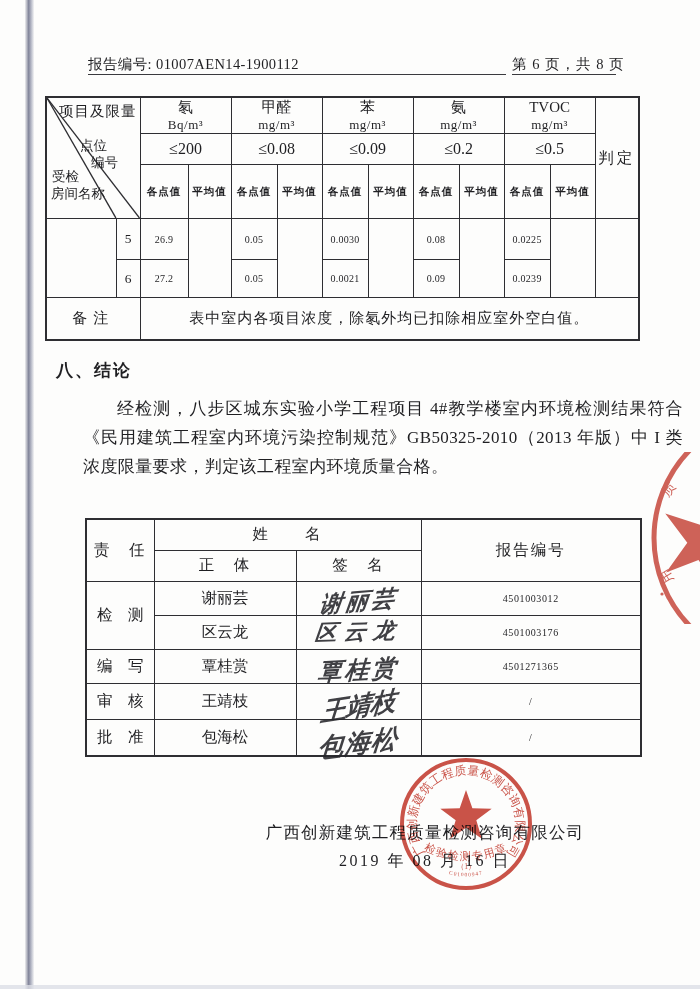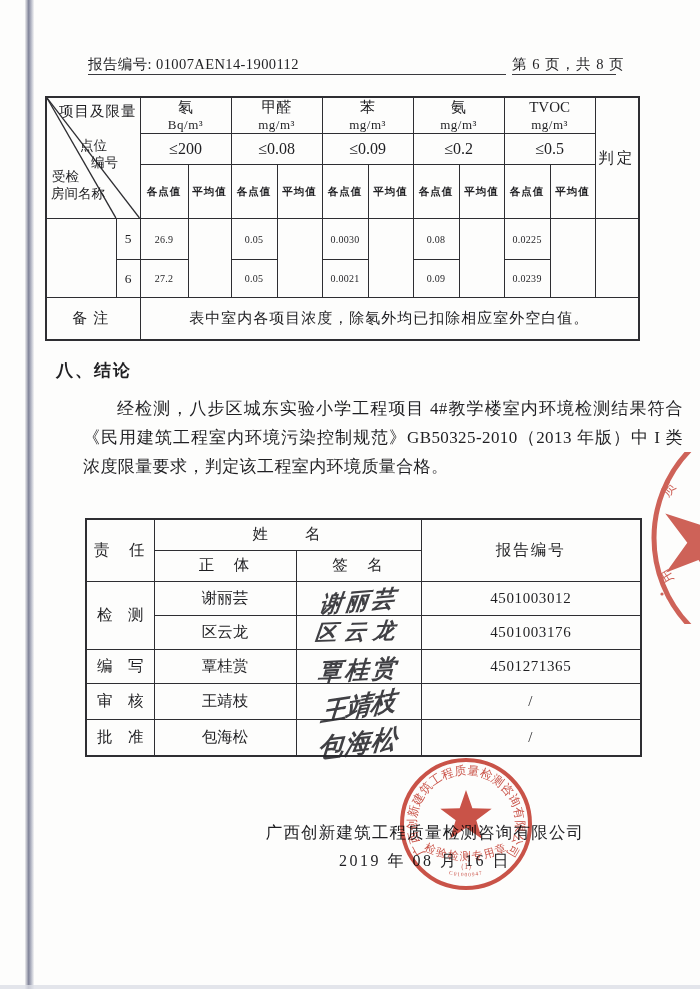--- a/index.html
+++ b/index.html
@@ -38,21 +38,21 @@
   
   .concl-h{position:absolute;left:56px;top:359px;font-size:17px;font-weight:600;letter-spacing:2px;}
   .concl-p{position:absolute;left:58px;top:394px;width:600px;font-size:17px;line-height:29px;
     text-align:justify;text-indent:2em;letter-spacing:.4px;margin-left:25px;}
   
   table.sig{position:absolute;left:85px;top:518px;width:555px;border-collapse:collapse;
     table-layout:fixed;border:2px solid #2e2e32;}
   table.sig td{border:1.4px solid #2e2e32;text-align:center;vertical-align:middle;
     font-size:15.5px;padding:0;}
   table.sig td.hd{letter-spacing:2px;}
-  table.sig td.cert{font-size:15px;letter-spacing:.6px;margin-top:44px;}
+  table.sig td.cert{font-size:10px;letter-spacing:.6px;margin-top:44px;}
   td.sigcell{position:relative;overflow:visible;}
   .hand{display:inline-block;font-style:italic;font-weight:600;color:#26262b;
     letter-spacing:3px;transform:rotate(-6deg) skewX(-10deg);opacity:.88;}
   .h0{font-size:23px;transform:rotate(-5deg) skewX(-12deg) translateY(3px);}
   .h1{font-size:22px;letter-spacing:7px;transform:rotate(-2deg) skewX(-8deg);}
   .h2{font-size:24px;transform:rotate(-3deg) skewX(-6deg) translateY(4px);}
   .h3{font-size:26px;letter-spacing:-1px;transform:rotate(-9deg) skewX(-14deg) translateY(5px);}
   .h4{font-size:26px;letter-spacing:1px;transform:rotate(-7deg) skewX(-12deg) translateY(6px);}
   
   .footer{position:absolute;left:140px;top:822px;width:570px;text-align:center;}

